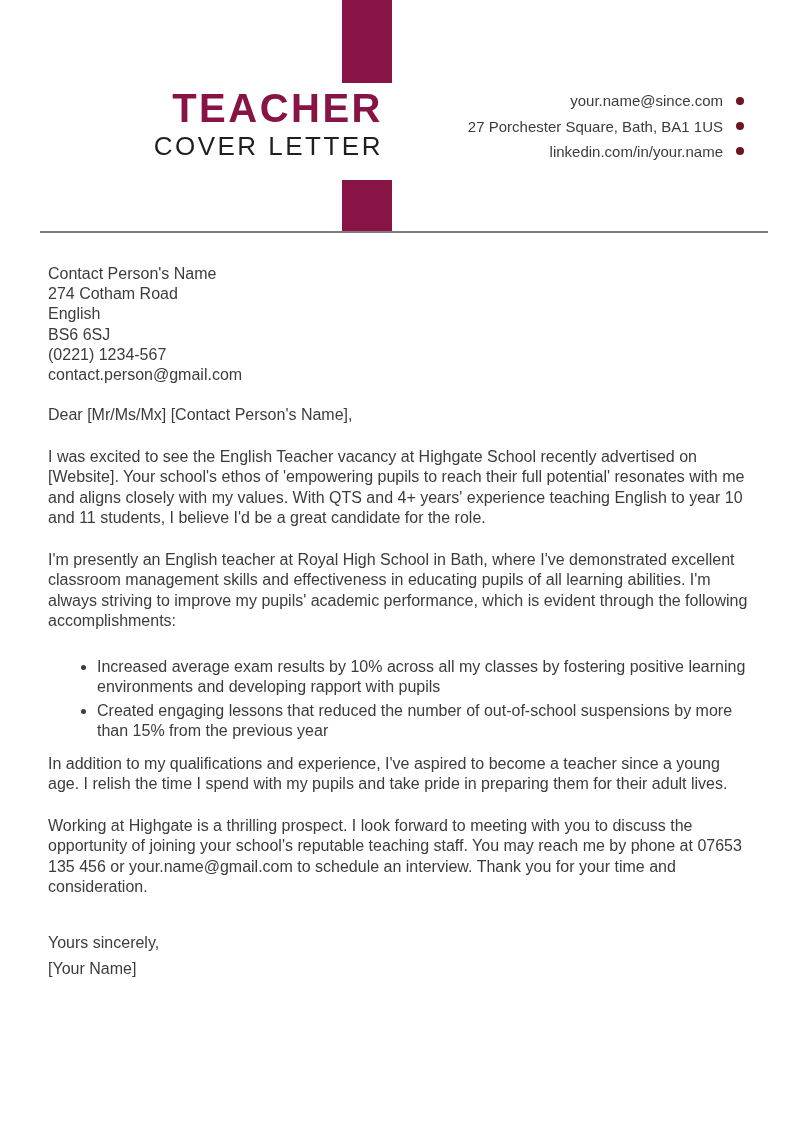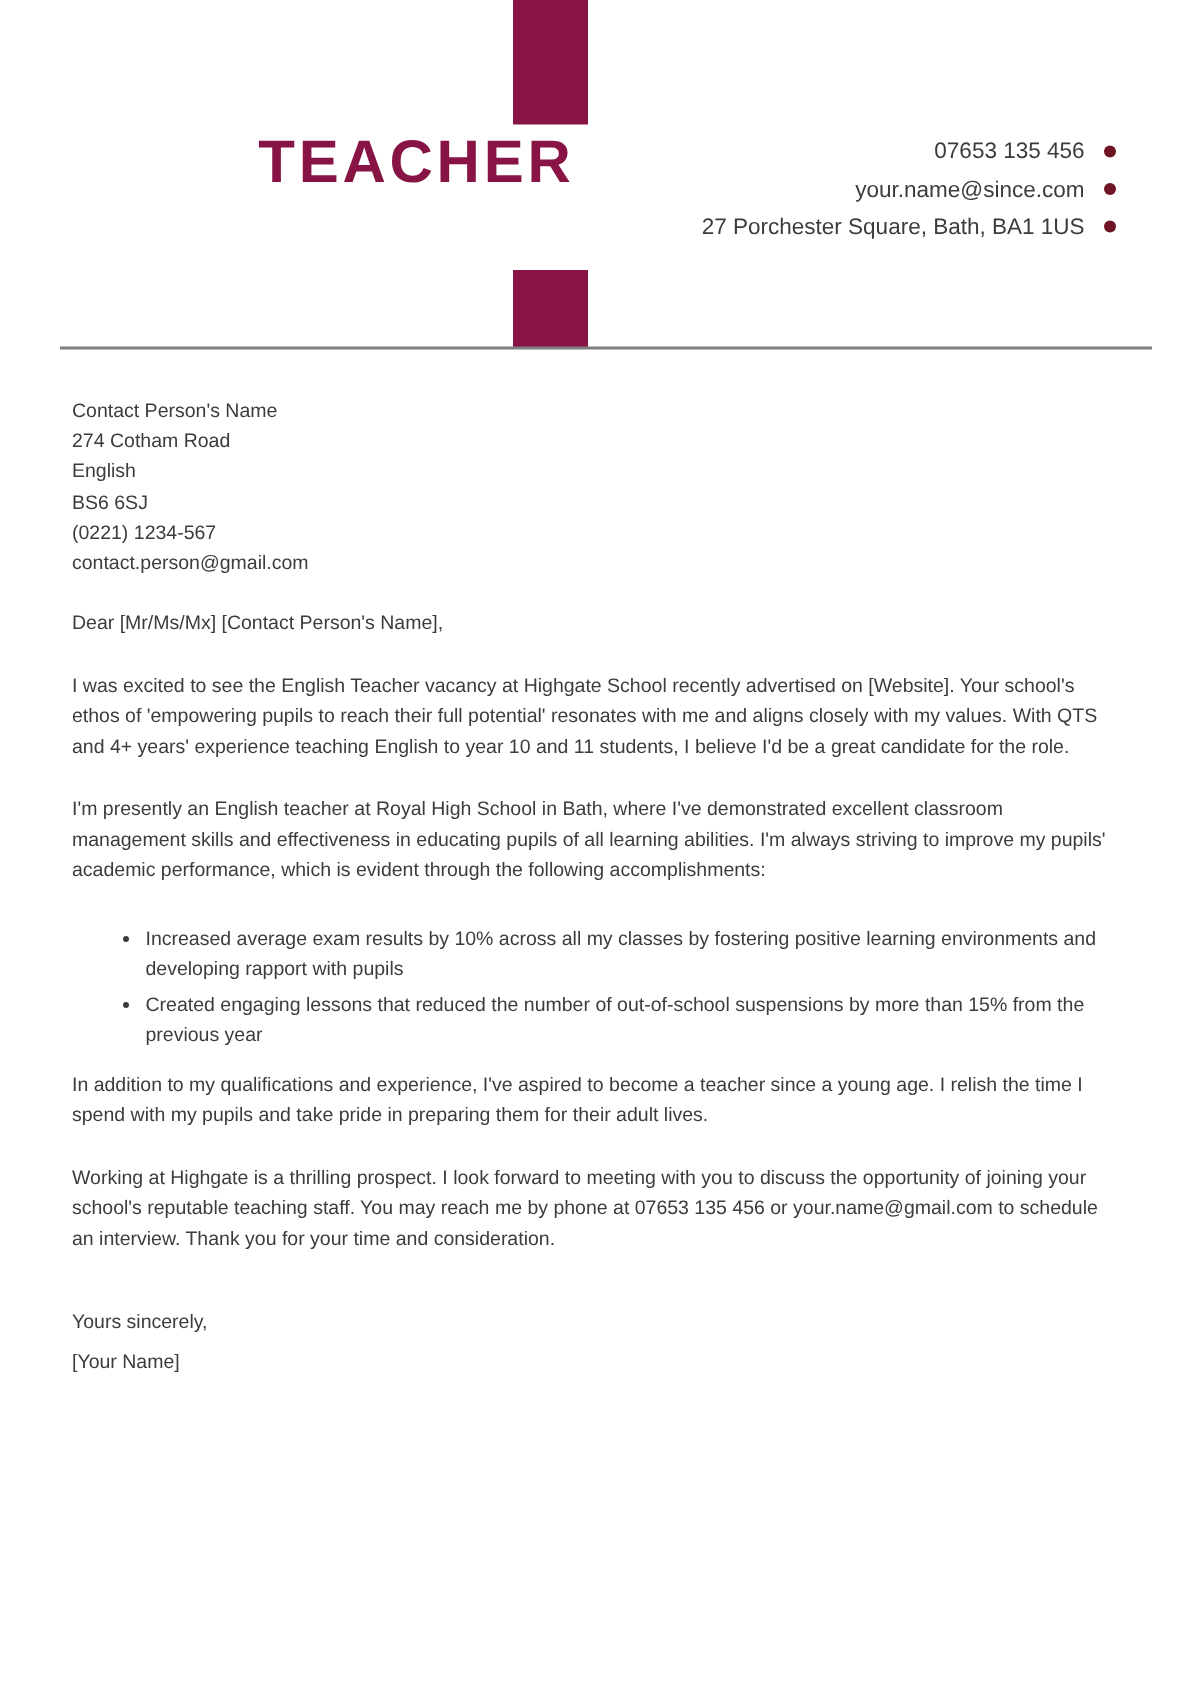--- a/index.html
+++ b/index.html
@@ -86,21 +86,21 @@
     height: 2px;
     background: var(--rule);
   }
 
   
   .letter {
     position: absolute;
     left: 48px;
     top: 264px;
     width: 700px;
-    font-size: 13px;
+    font-size: 16px;
     line-height: 20.5px;
     color: var(--text);
   }
   .recipient-line { line-height: 20.2px; }
   .letter p { margin: 21px 0 0 0; }
   .letter p.salutation { margin-top: 20px; }
   .letter ul {
     margin: 25px 0 0 0;
     padding: 0 0 0 49px;
     list-style: disc;
@@ -115,33 +115,34 @@
 <body>
 
 <div class="page">
 
   <div>
     <div class="accent-bar top"></div>
     <div class="accent-bar bottom"></div>
 
     <div class="title-block">
       <div class="title-main">TEACHER</div>
+      <div class="title-sub">COVER LETTER</div>
     </div>
 
     <div class="contact">
-      <div class="contact-row">
-        <span>07653 135 456</span>
-        <span class="contact-dot"></span>
-      </div>
       <div class="contact-row">
         <span>your.name@since.com</span>
         <span class="contact-dot"></span>
       </div>
       <div class="contact-row">
         <span>27 Porchester Square, Bath, BA1 1US</span>
+        <span class="contact-dot"></span>
+      </div>
+      <div class="contact-row">
+        <span>linkedin.com/in/your.name</span>
         <span class="contact-dot"></span>
       </div>
     </div>
 
     <div class="header-rule"></div>
   </div>
 
   <div class="letter">
     <div class="recipient">
       <div class="recipient-line">Contact Person's Name</div>

